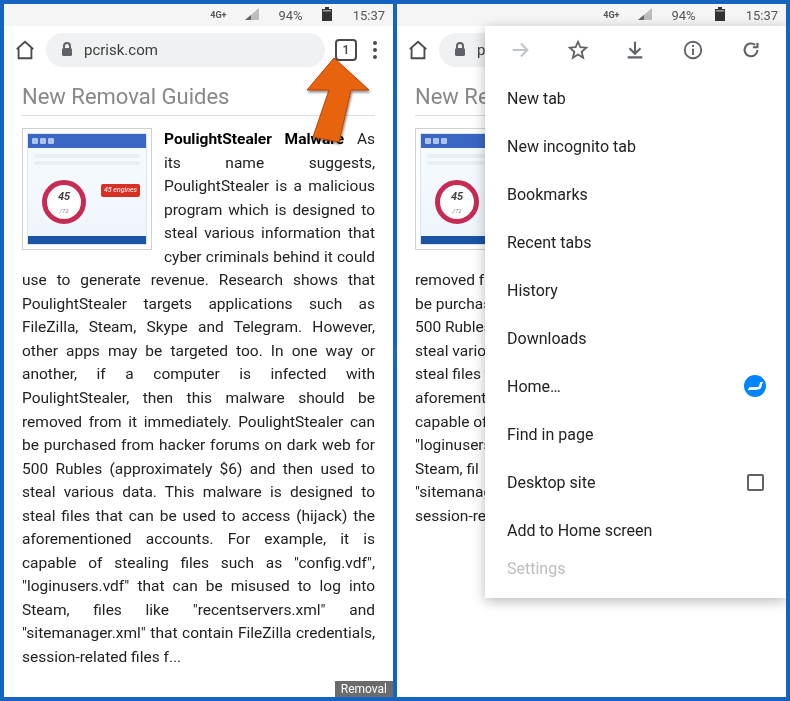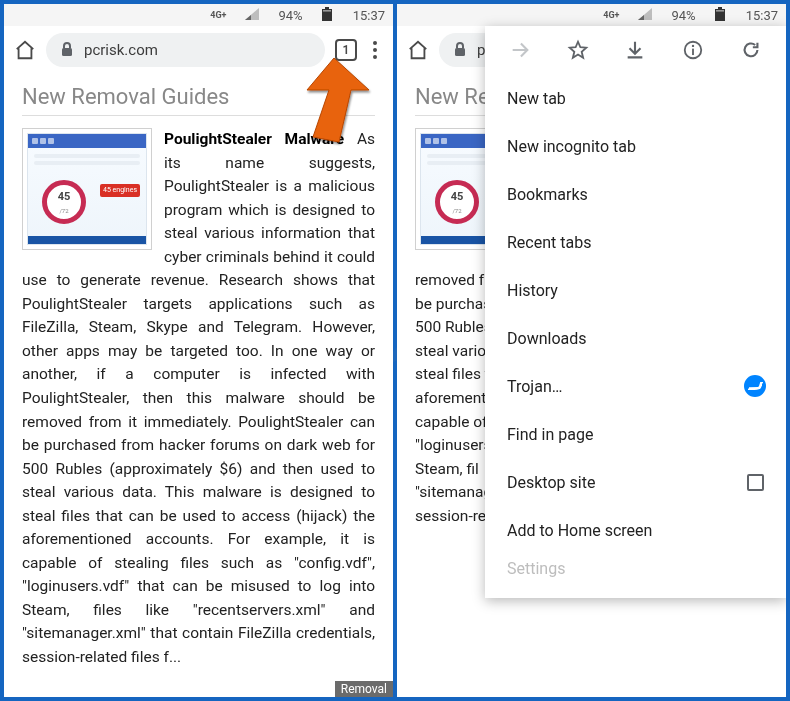--- a/index.html
+++ b/index.html
@@ -19,21 +19,21 @@
   .omnibox { flex: 1; height: 34px; background: #eff1f2; border-radius: 18px; display: flex; align-items: center; padding: 0 14px; gap: 10px; color: #3c3c3c; font-size: 15px; }
   .lock-ic { color: #5f6368; font-size: 13px; }
   .tabcount { width: 22px; height: 22px; border: 2px solid #4a4a4a; border-radius: 4px; display: flex; align-items: center; justify-content: center; font-size: 12px; font-weight: 600; color: #4a4a4a; }
   .dots { display: flex; flex-direction: column; gap: 3px; width: 16px; align-items: center; }
   .dots span { width: 4px; height: 4px; background: #4a4a4a; border-radius: 50%; }
 
   .content { padding: 10px 18px 0 18px; }
   .section-title { font-size: 22px; color: #888; font-weight: 400; border-bottom: 1px solid #ddd; padding-bottom: 6px; margin-bottom: 12px; }
   .article { text-align: justify; font-size: 15.5px; line-height: 1.52; color: #222; }
   .thumb { float: left; width: 130px; height: 122px; margin: 0 12px 4px 0; padding: 4px; border: 1px solid #d0d0d0; background: #fff; }
-  .thumb-inner { width: 100%; height: 100%; background: linear-gradient(180deg,#f7fbff 0%,#eef5fb 100%); position: relative; border: 1px solid #dce5ee; }
+  .thumb-inner { width: 100%; height: 100%; background: linear-gradient(180deg,#f7fbff 0%,#eef5fb 100%); position: relative; border: 1px solid #dce5ee; font-style: italic; }
   .thumb-topbar { height: 14px; background: #3a66c4; display:flex; align-items:center; padding:0 4px; }
   .thumb-topbar .t-ic{ width:6px; height:6px; background:#fff; opacity:.6; margin-right:2px; border-radius:1px;}
   .thumb-circle { position:absolute; left:14px; top:46px; width:44px; height:44px; border:5px solid #c62b53; border-radius:50%; background:#fff; display:flex; flex-direction:column; align-items:center; justify-content:center; font-size:11px; color:#444; font-weight:700; }
   .thumb-circle small{font-size:6px; font-weight:400; color:#888;}
   .thumb-tag{ position:absolute; right:6px; top:50px; background:#d93025; color:#fff; font-size:7px; padding:1px 3px; border-radius:2px;}
   .thumb-line{ position:absolute; left:6px; right:6px; top:20px; height:4px; background:#e8eef4; border-radius:2px;}
   .thumb-line2{ position:absolute; left:6px; right:6px; top:27px; height:4px; background:#e8eef4; border-radius:2px;}
   .thumb-bottom{ position:absolute; left:0; right:0; bottom:0; height:8px; background:#1954a5;}
   .art-title { font-weight: 700; color:#000; }
 
@@ -267,21 +267,21 @@
       <div class="menu-item">
           <span>Recent tabs</span>
         </div>
       <div class="menu-item">
           <span>History</span>
         </div>
       <div class="menu-item">
           <span>Downloads</span>
         </div>
       <div class="menu-item">
-          <span>Trojan…</span>
+          <span>Home…</span>
           <span class="fb"></span>
         </div>
       <div class="menu-item">
           <span>Find in page</span>
         </div>
       <div class="menu-item">
           <span>Desktop site</span>
           <span class="chk"></span>
         </div>
       <div class="menu-item">

